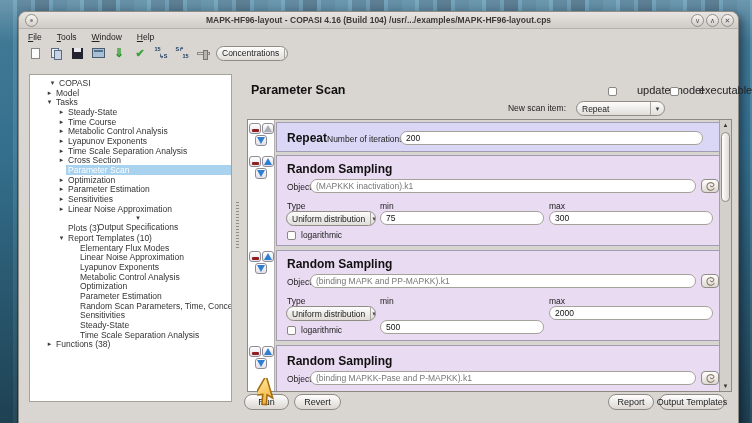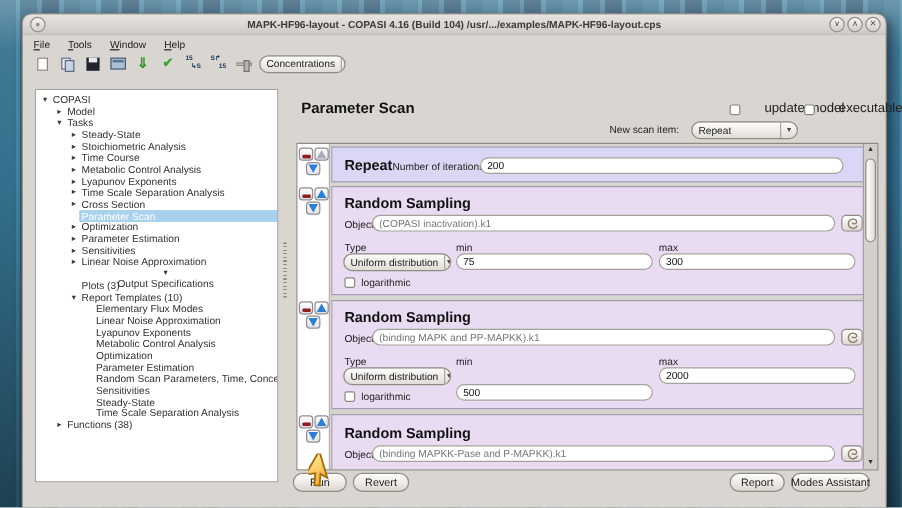--- a/index.html
+++ b/index.html
@@ -222,39 +222,35 @@
         </div>
       <div class="combo tb-combo">
         <span class="val">Concentrations</span>
         <span class="arr">▼</span>
       </div>
     </div>
 
     <div class="content">
 
       <div class="tree" id="tree">
-          <div class="trow" style="padding-left: 3px;">
+          <div class="trow" style="padding-left: 18px;">
             <span class="arr">▾</span>
             <span class="lbl">COPASI</span>
           </div>
           <div class="trow" style="padding-left: 15px;">
             <span class="arr">▸</span>
             <span class="lbl">Model</span>
           </div>
           <div class="trow" style="padding-left: 15px;">
             <span class="arr">▾</span>
             <span class="lbl">Tasks</span>
           </div>
           <div class="trow" style="padding-left: 27px;">
             <span class="arr">▸</span>
             <span class="lbl">Steady-State</span>
-          </div>
-          <div class="trow" style="padding-left: 27px;">
-            <span class="arr">▸</span>
-            <span class="lbl">Stoichiometric Analysis</span>
           </div>
           <div class="trow" style="padding-left: 27px;">
             <span class="arr">▸</span>
             <span class="lbl">Time Course</span>
           </div>
           <div class="trow" style="padding-left: 27px;">
             <span class="arr">▸</span>
             <span class="lbl">Metabolic Control Analysis</span>
           </div>
           <div class="trow" style="padding-left: 27px;">
@@ -424,21 +420,21 @@
 
           <div class="scan-item item-repeat">
             <div class="ititle" style="top:8px;">Repeat</div>
             <div class="ilabel" style="left:50px; top:11px;">Number of iterations</div>
             <div class="field" style="left:123px; top:8px; width:303px;">200</div>
           </div>
 
           <div class="scan-item item-r1">
             <div class="ititle" style="top:6px;">Random Sampling</div>
             <div class="ilabel" style="left:10px; top:26px;">Object</div>
-            <div class="field obj" style="left:33px; top:23px; width:386px;">(COPASI inactivation).k1</div>
+            <div class="field obj" style="left:33px; top:23px; width:386px;">(MAPKKK inactivation).k1</div>
             <div class="objbtn" style="top:23px;">
               <svg width="11" height="11" viewBox="0 0 12 12">
                   <path d="M9.5 3.2 A4.2 4.2 0 1 0 10.2 7.5 M9.5 3.2 A2 2 0 1 1 5.6 4.8" fill="none" stroke="#8a7a66" stroke-width="1.2"></path>
                 </svg>
             </div>
             <div class="ilabel" style="left:10px; top:45px;">Type</div>
             <div class="ilabel" style="left:103px; top:45px;">min</div>
             <div class="ilabel" style="left:272px; top:45px;">max</div>
             <div class="combo" style="position:absolute; left:9px; top:55px; width:90px;">
               <span class="val">Uniform distribution</span>
@@ -492,21 +488,21 @@
         <div class="vscroll">
           <div class="varr" style="top:0;">▲</div>
           <div class="vthumb"></div>
           <div class="varr" style="bottom:0;">▼</div>
         </div>
       </div>
 
       <div class="pill footer-btn" style="left:225px; width:45px;">Run</div>
       <div class="pill footer-btn" style="left:275px; width:47px;">Revert</div>
       <div class="pill footer-btn" style="left:589px; width:46px;">Report</div>
-      <div class="pill footer-btn" style="left:640px; width:66px;">Modes Assistant</div>
+      <div class="pill footer-btn" style="left:640px; width:66px;">Output Templates</div>
 
     </div>
   </div>
 
   <svg class="cursor" width="30" height="34" viewBox="0 0 20 24">
     <defs>
       <linearGradient id="cg" x1="0" y1="0" x2="1" y2="1">
         <stop offset="0" stop-color="#ffe89a"></stop>
           <stop offset="1" stop-color="#f0a62a"></stop>
       </linearGradient>

